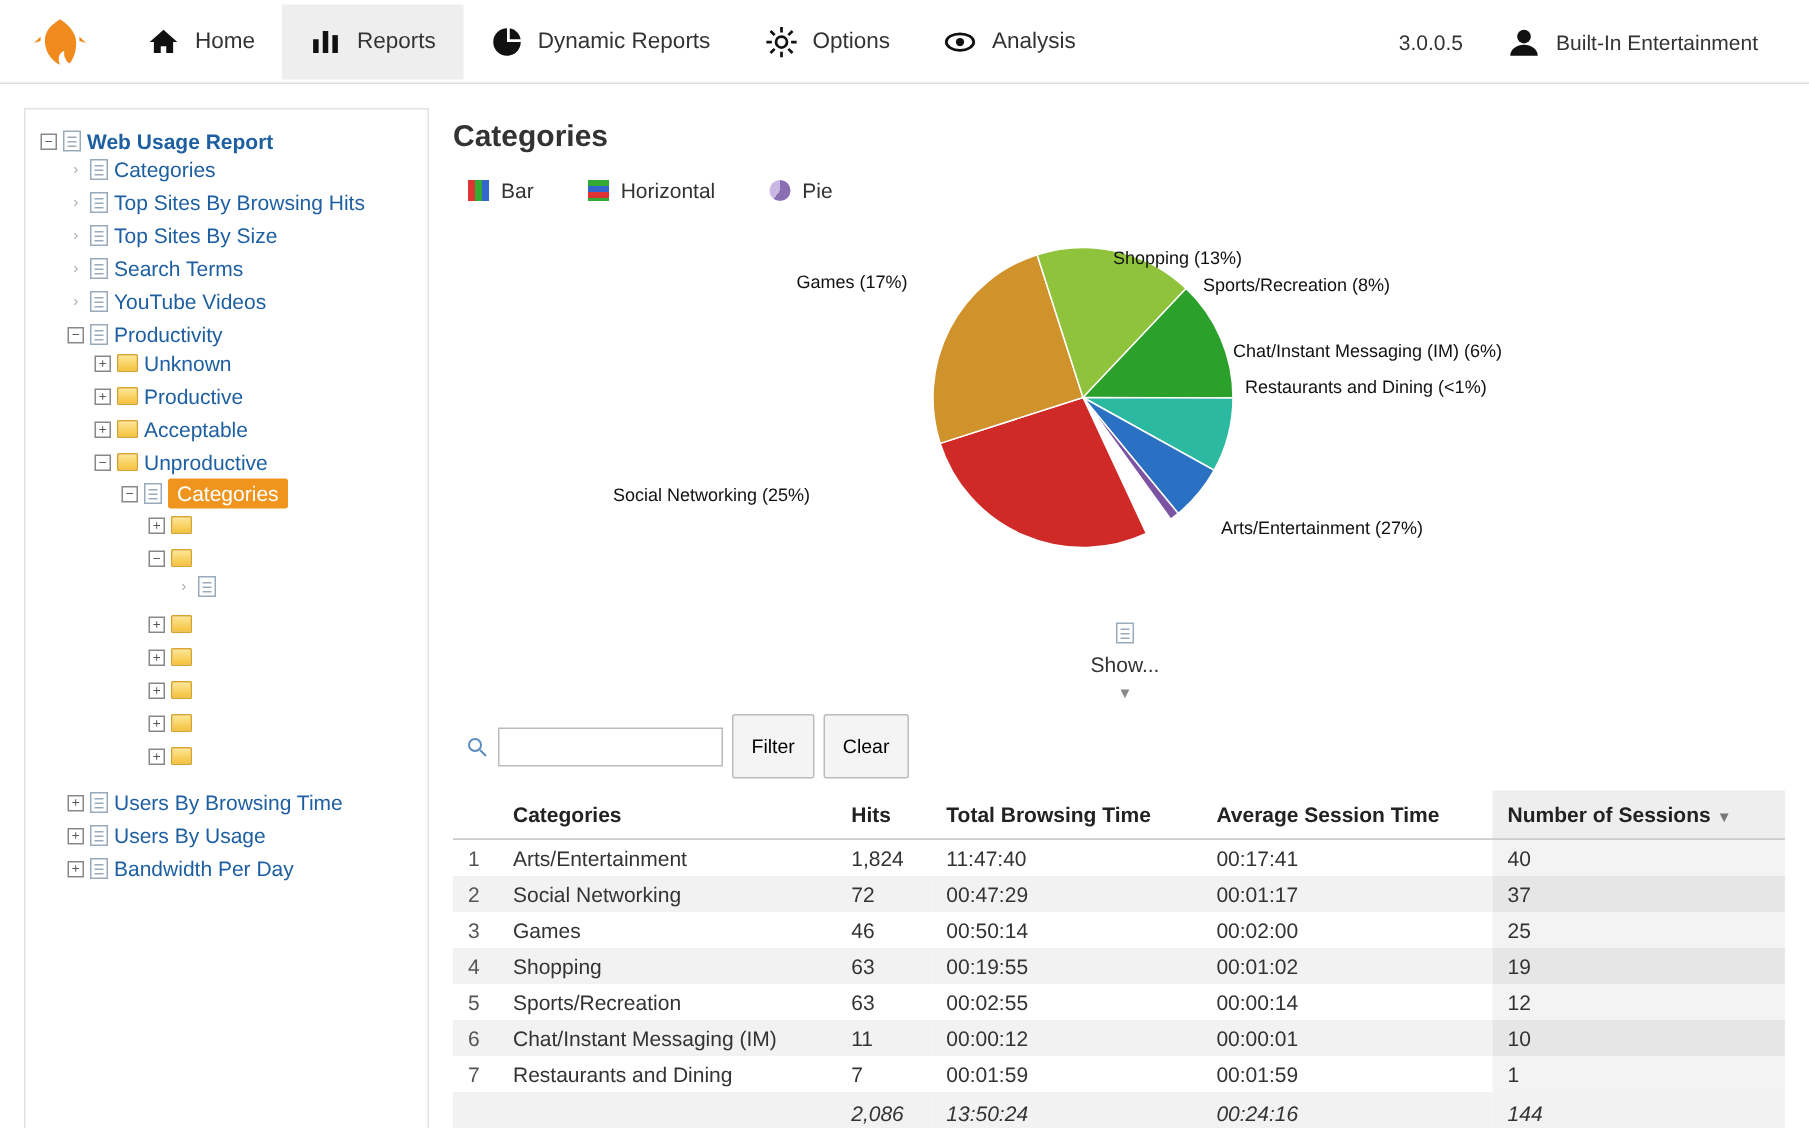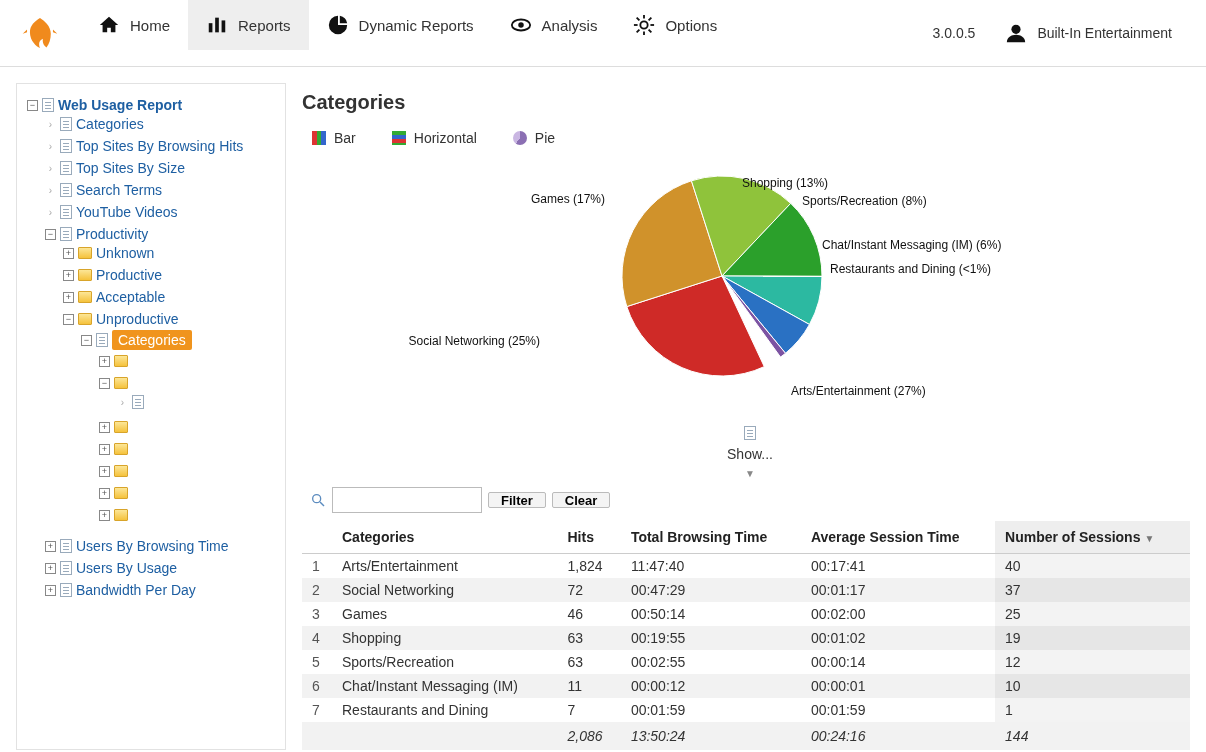--- a/index.html
+++ b/index.html
@@ -6,21 +6,22 @@
   body {
     margin: 0;
     font-family: "Helvetica Neue", Helvetica, Arial, sans-serif;
     font-size: 14px;
     color: #333;
     background: #fff;
   }
   
   .topnav {
     display: flex;
-    height: 67px;
+    align-items: center;
+    height: 56px;
     border-bottom: 1px solid #ddd;
     background: #fff;
   }
   .logo {
     width: 80px;
     display: flex;
     align-items: center;
     justify-content: center;
   }
   .logo svg { width: 36px; height: 36px; }
@@ -87,21 +88,21 @@
   .chart-area { position:relative; height:260px; margin: 0 auto 10px auto;}
   .pie-svg { position:absolute; left:310px; top:10px; }
   .pie-label { position:absolute; font-size:12px; color:#111; white-space:nowrap;}
 
   .showbar { display:flex; align-items:center; gap:6px; margin:10px 0 8px 8px; color:#333; cursor:pointer; font-size:14px;flex-direction:column;}
   .filterbar { display:flex; align-items:center; gap:6px; margin:0 0 8px 8px;}
   .filterbar input[type=text] {
     height:26px; width:150px; border:1px solid #bbb; padding:2px 6px; font-size:13px;
   }
   .btn {
-    height:16px; padding:0 12px; border:1px solid #bbb; background:#f4f4f4; cursor:pointer; font-size:13px; border-radius:2px;font-weight:bold;
+    height:43px; padding:0 12px; border:1px solid #bbb; background:#f4f4f4; cursor:pointer; font-size:13px; border-radius:2px;
   }
   .mag-ic { width:16px; height:16px; display:inline-flex; align-items:center; justify-content:center;}
 
   
   table.data { width:100%; border-collapse:collapse; font-size:14px;}
   table.data thead th { text-align:left; font-weight:700; padding:8px 10px; border-bottom:1px solid #ccc; color:#222; background:#fff;}
   table.data thead th.sorted { background:#eee;margin-left:35px;}
   table.data td { padding:4px 10px; }
   table.data tbody tr:nth-child(even) td { background:#f2f2f2; }
   table.data tbody tr:nth-child(even) td.sorted { background:#e6e6e6; }
@@ -143,43 +144,43 @@
       <svg viewBox="0 0 24 24" width="22" height="22">
           <path fill="#111" d="M12 2a10 10 0 1 0 10 10h-10z"></path>
           <path fill="#111" d="M14 2v8h8A10 10 0 0 0 14 2z"></path>
         </svg>
     </span>
     <span>Dynamic Reports</span>
   </div>
   <div class="nav-item">
     <span class="icn">
       <svg viewBox="0 0 24 24" width="22" height="22">
-          <ellipse cx="12" cy="12" rx="10" ry="6" fill="none" stroke="#111" stroke-width="2"></ellipse>
-          <circle cx="12" cy="12" r="3" fill="#111"></circle>
-        </svg>
-    </span>
-    <span>Analysis</span>
-  </div>
-  <div class="nav-item">
-    <span class="icn">
-      <svg viewBox="0 0 24 24" width="22" height="22">
           <circle cx="12" cy="12" r="4" fill="none" stroke="#111" stroke-width="2"></circle>
           <g stroke="#111" stroke-width="2">
             <line x1="12" y1="1" x2="12" y2="5"></line>
             <line x1="12" y1="19" x2="12" y2="23"></line>
             <line x1="1" y1="12" x2="5" y2="12"></line>
             <line x1="19" y1="12" x2="23" y2="12"></line>
             <line x1="4" y1="4" x2="7" y2="7"></line>
             <line x1="17" y1="17" x2="20" y2="20"></line>
             <line x1="4" y1="20" x2="7" y2="17"></line>
             <line x1="17" y1="7" x2="20" y2="4"></line>
           </g>
         </svg>
     </span>
     <span>Options</span>
+  </div>
+  <div class="nav-item">
+    <span class="icn">
+      <svg viewBox="0 0 24 24" width="22" height="22">
+          <ellipse cx="12" cy="12" rx="10" ry="6" fill="none" stroke="#111" stroke-width="2"></ellipse>
+          <circle cx="12" cy="12" r="3" fill="#111"></circle>
+        </svg>
+    </span>
+    <span>Analysis</span>
   </div>
   <div class="nav-right">
     <span class="ver">3.0.0.5</span>
     <span class="user-ic">
       <svg viewBox="0 0 24 24" width="22" height="22">
           <circle cx="12" cy="8" r="5" fill="#111"></circle>
           <path fill="#111" d="M2 22c0-5 5-8 10-8s10 3 10 8z"></path>
         </svg>
     </span>
     <span>Built-In Entertainment</span>
@@ -386,21 +387,21 @@
       <svg id="pie-svg" class="pie-svg" width="220" height="220" viewBox="-110 -110 220 220">
           <path d="M0 0 L42.261826174069945 90.63077870366499 A100 100 0 0 1 -95.21293927421387 30.569530496310556 Z" fill="#cf2a27" stroke="#fff" stroke-width="1"></path>
           <path d="M0 0 L-95.21293927421387 30.569530496310556 A100 100 0 0 1 -30.569530496310605 -95.21293927421385 Z" fill="#d0922b" stroke="#fff" stroke-width="1"></path>
           <path d="M0 0 L-30.569530496310605 -95.21293927421385 A100 100 0 0 1 68.70875108044228 -72.65746709709761 Z" fill="#8fc33b" stroke="#fff" stroke-width="1"></path>
           <path d="M0 0 L68.70875108044228 -72.65746709709761 A100 100 0 0 1 99.99939076577904 0.34906514152232704 Z" fill="#2ba02b" stroke="#fff" stroke-width="1"></path>
           <path d="M0 0 L99.99939076577904 0.34906514152232704 A100 100 0 0 1 87.4619707139396 48.48096202463365 Z" fill="#2cb9a1" stroke="#fff" stroke-width="1"></path>
           <path d="M0 0 L87.4619707139396 48.48096202463365 A100 100 0 0 1 63.47305132022684 77.27335734973504 Z" fill="#2a71c3" stroke="#fff" stroke-width="1"></path>
           <path d="M0 0 L63.47305132022684 77.27335734973504 A100 100 0 0 1 58.49576749872165 81.10638189893258 Z" fill="#7c53a2" stroke="#fff" stroke-width="1"></path>
         </svg>
       <div id="pie-labels">
-          <div class="pie-label" style="top: 200px; left: 489px; margin-top: 28px;">Arts/Entertainment (27%)</div>
+          <div class="pie-label" style="top: 200px; left: 512px;">Arts/Entertainment (27%)</div>
           <div class="pie-label" style="top: 178px; right: 650px; text-align: right;">Social Networking (25%)</div>
           <div class="pie-label" style="top: 36px; right: 585px; text-align: right;">Games (17%)</div>
           <div class="pie-label" style="top: 20px; left: 440px;">Shopping (13%)</div>
           <div class="pie-label" style="top: 38px; left: 500px;">Sports/Recreation (8%)</div>
           <div class="pie-label" style="top: 82px; left: 520px;">Chat/Instant Messaging (IM) (6%)</div>
           <div class="pie-label" style="top: 106px; left: 528px;">Restaurants and Dining (&lt;1%)</div>
         </div>
     </div>
 
     <div class="showbar">

